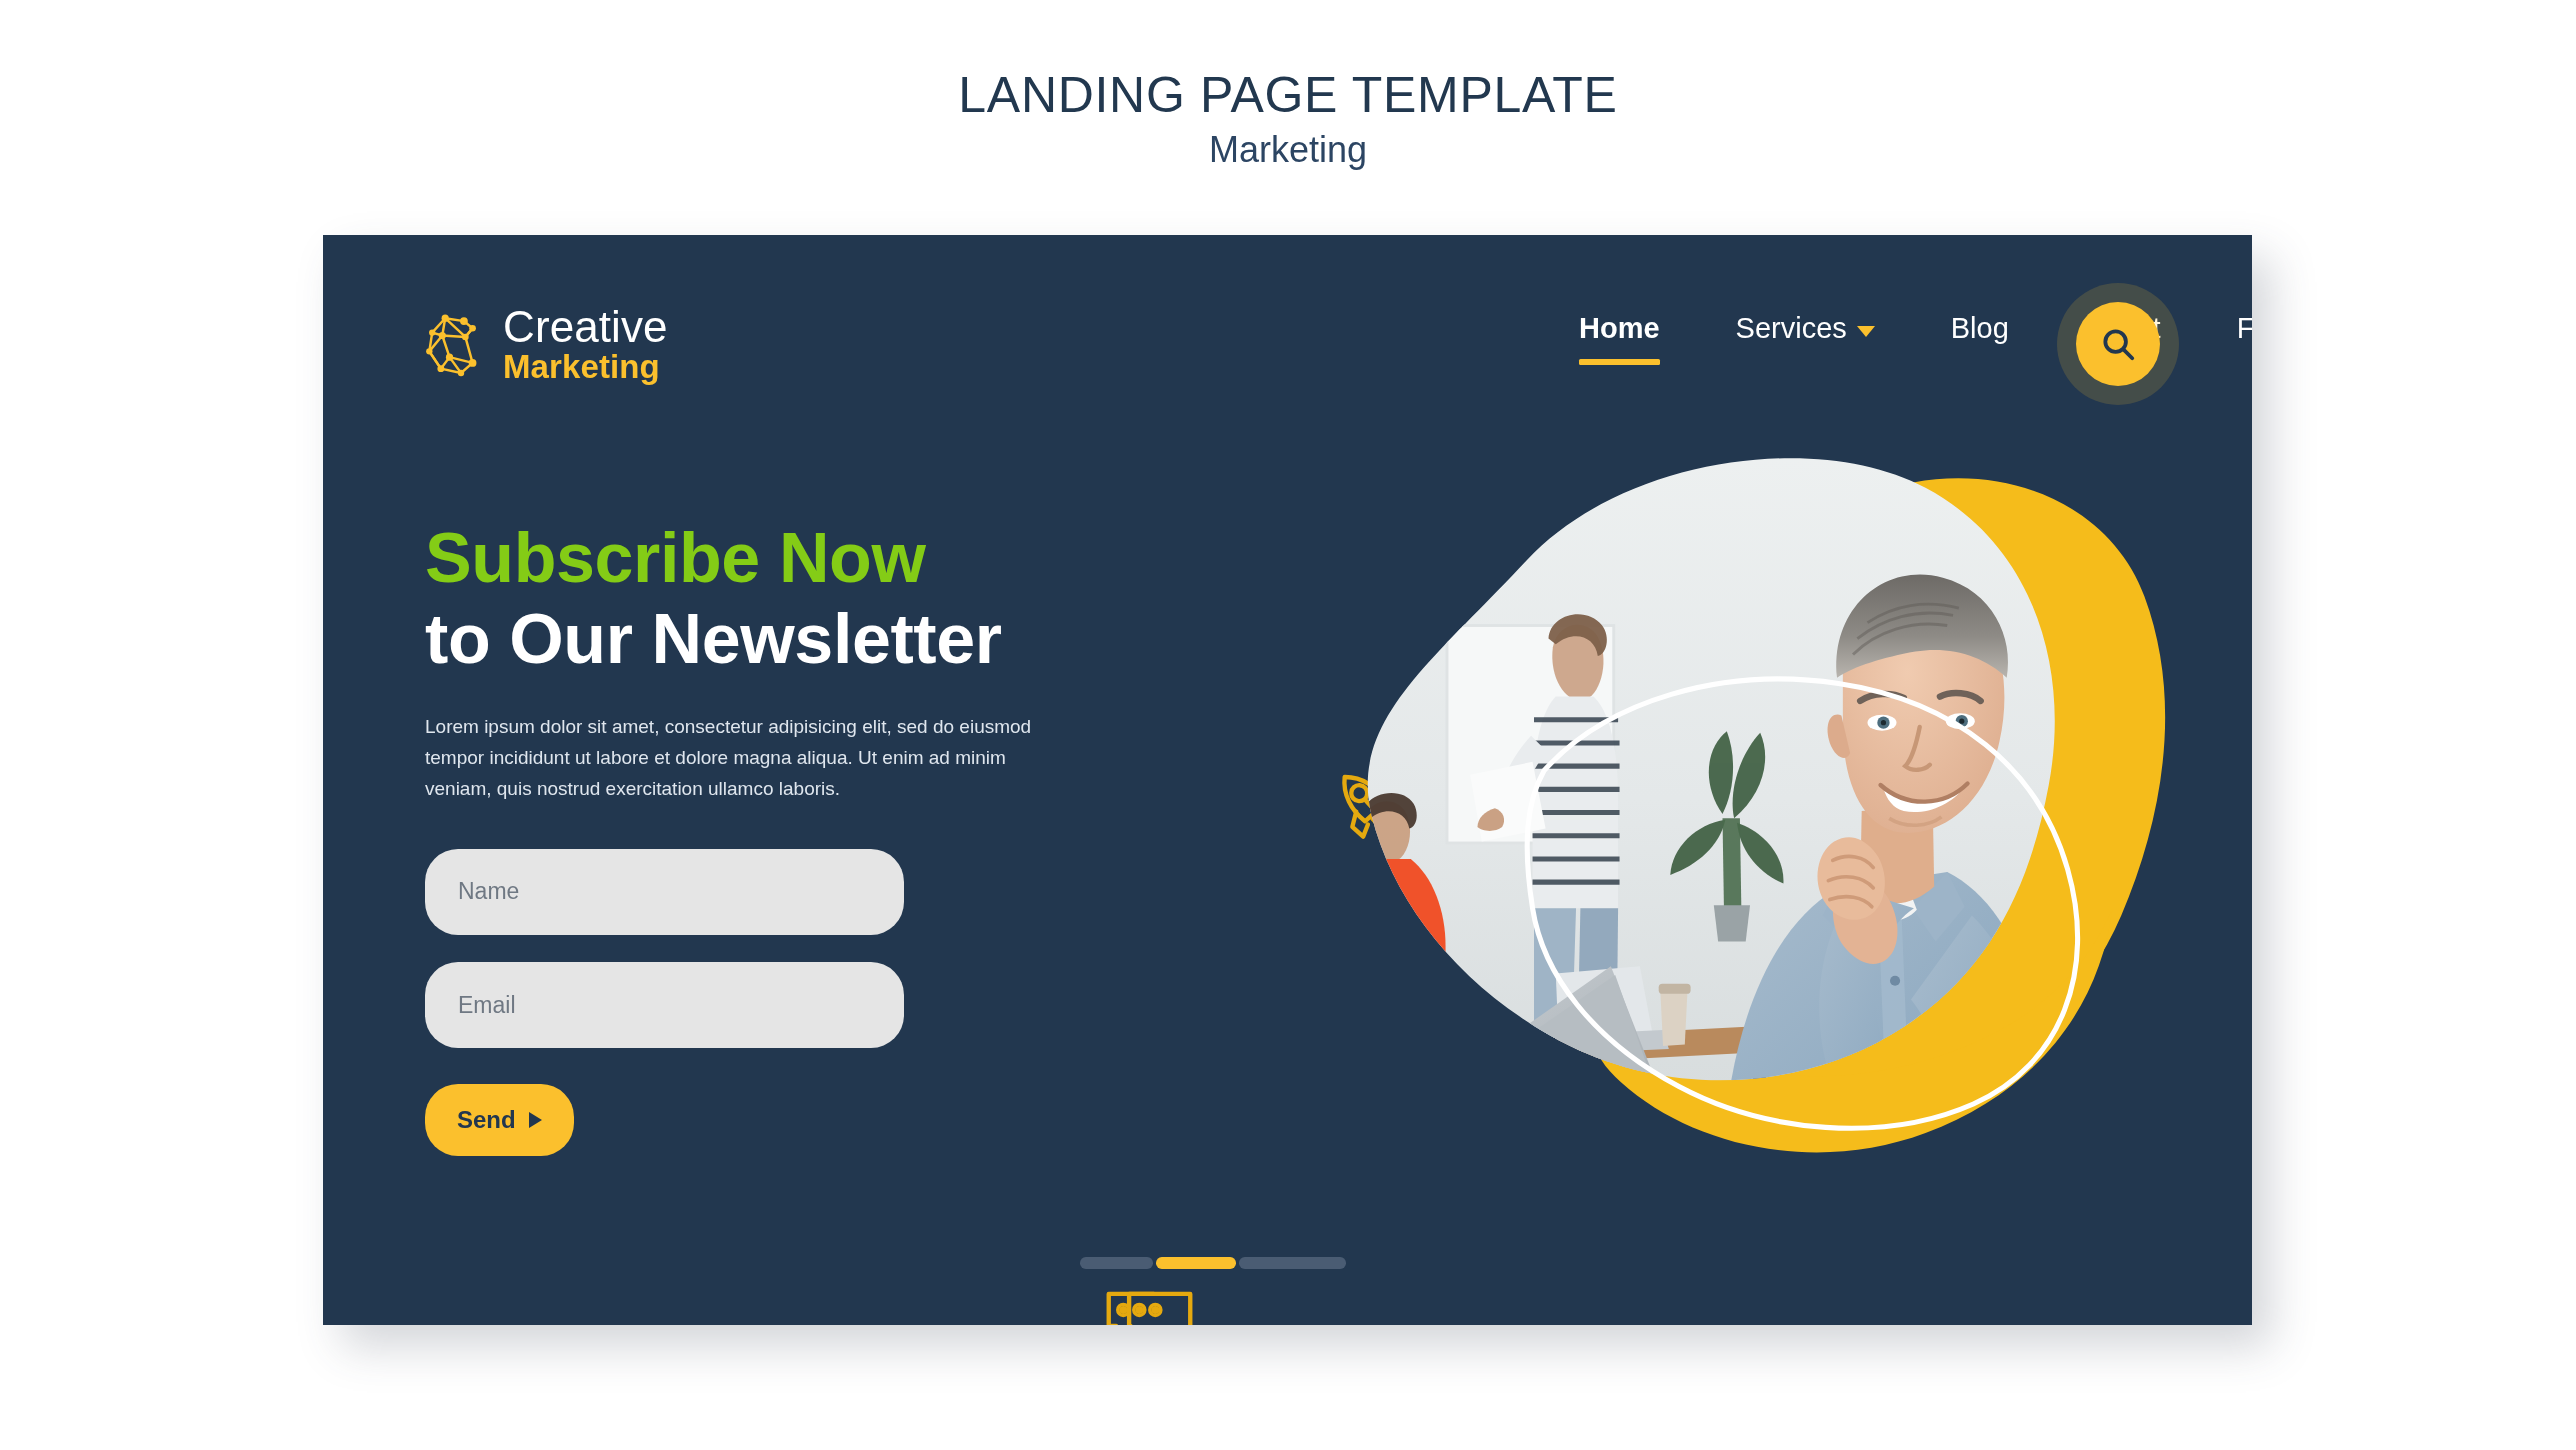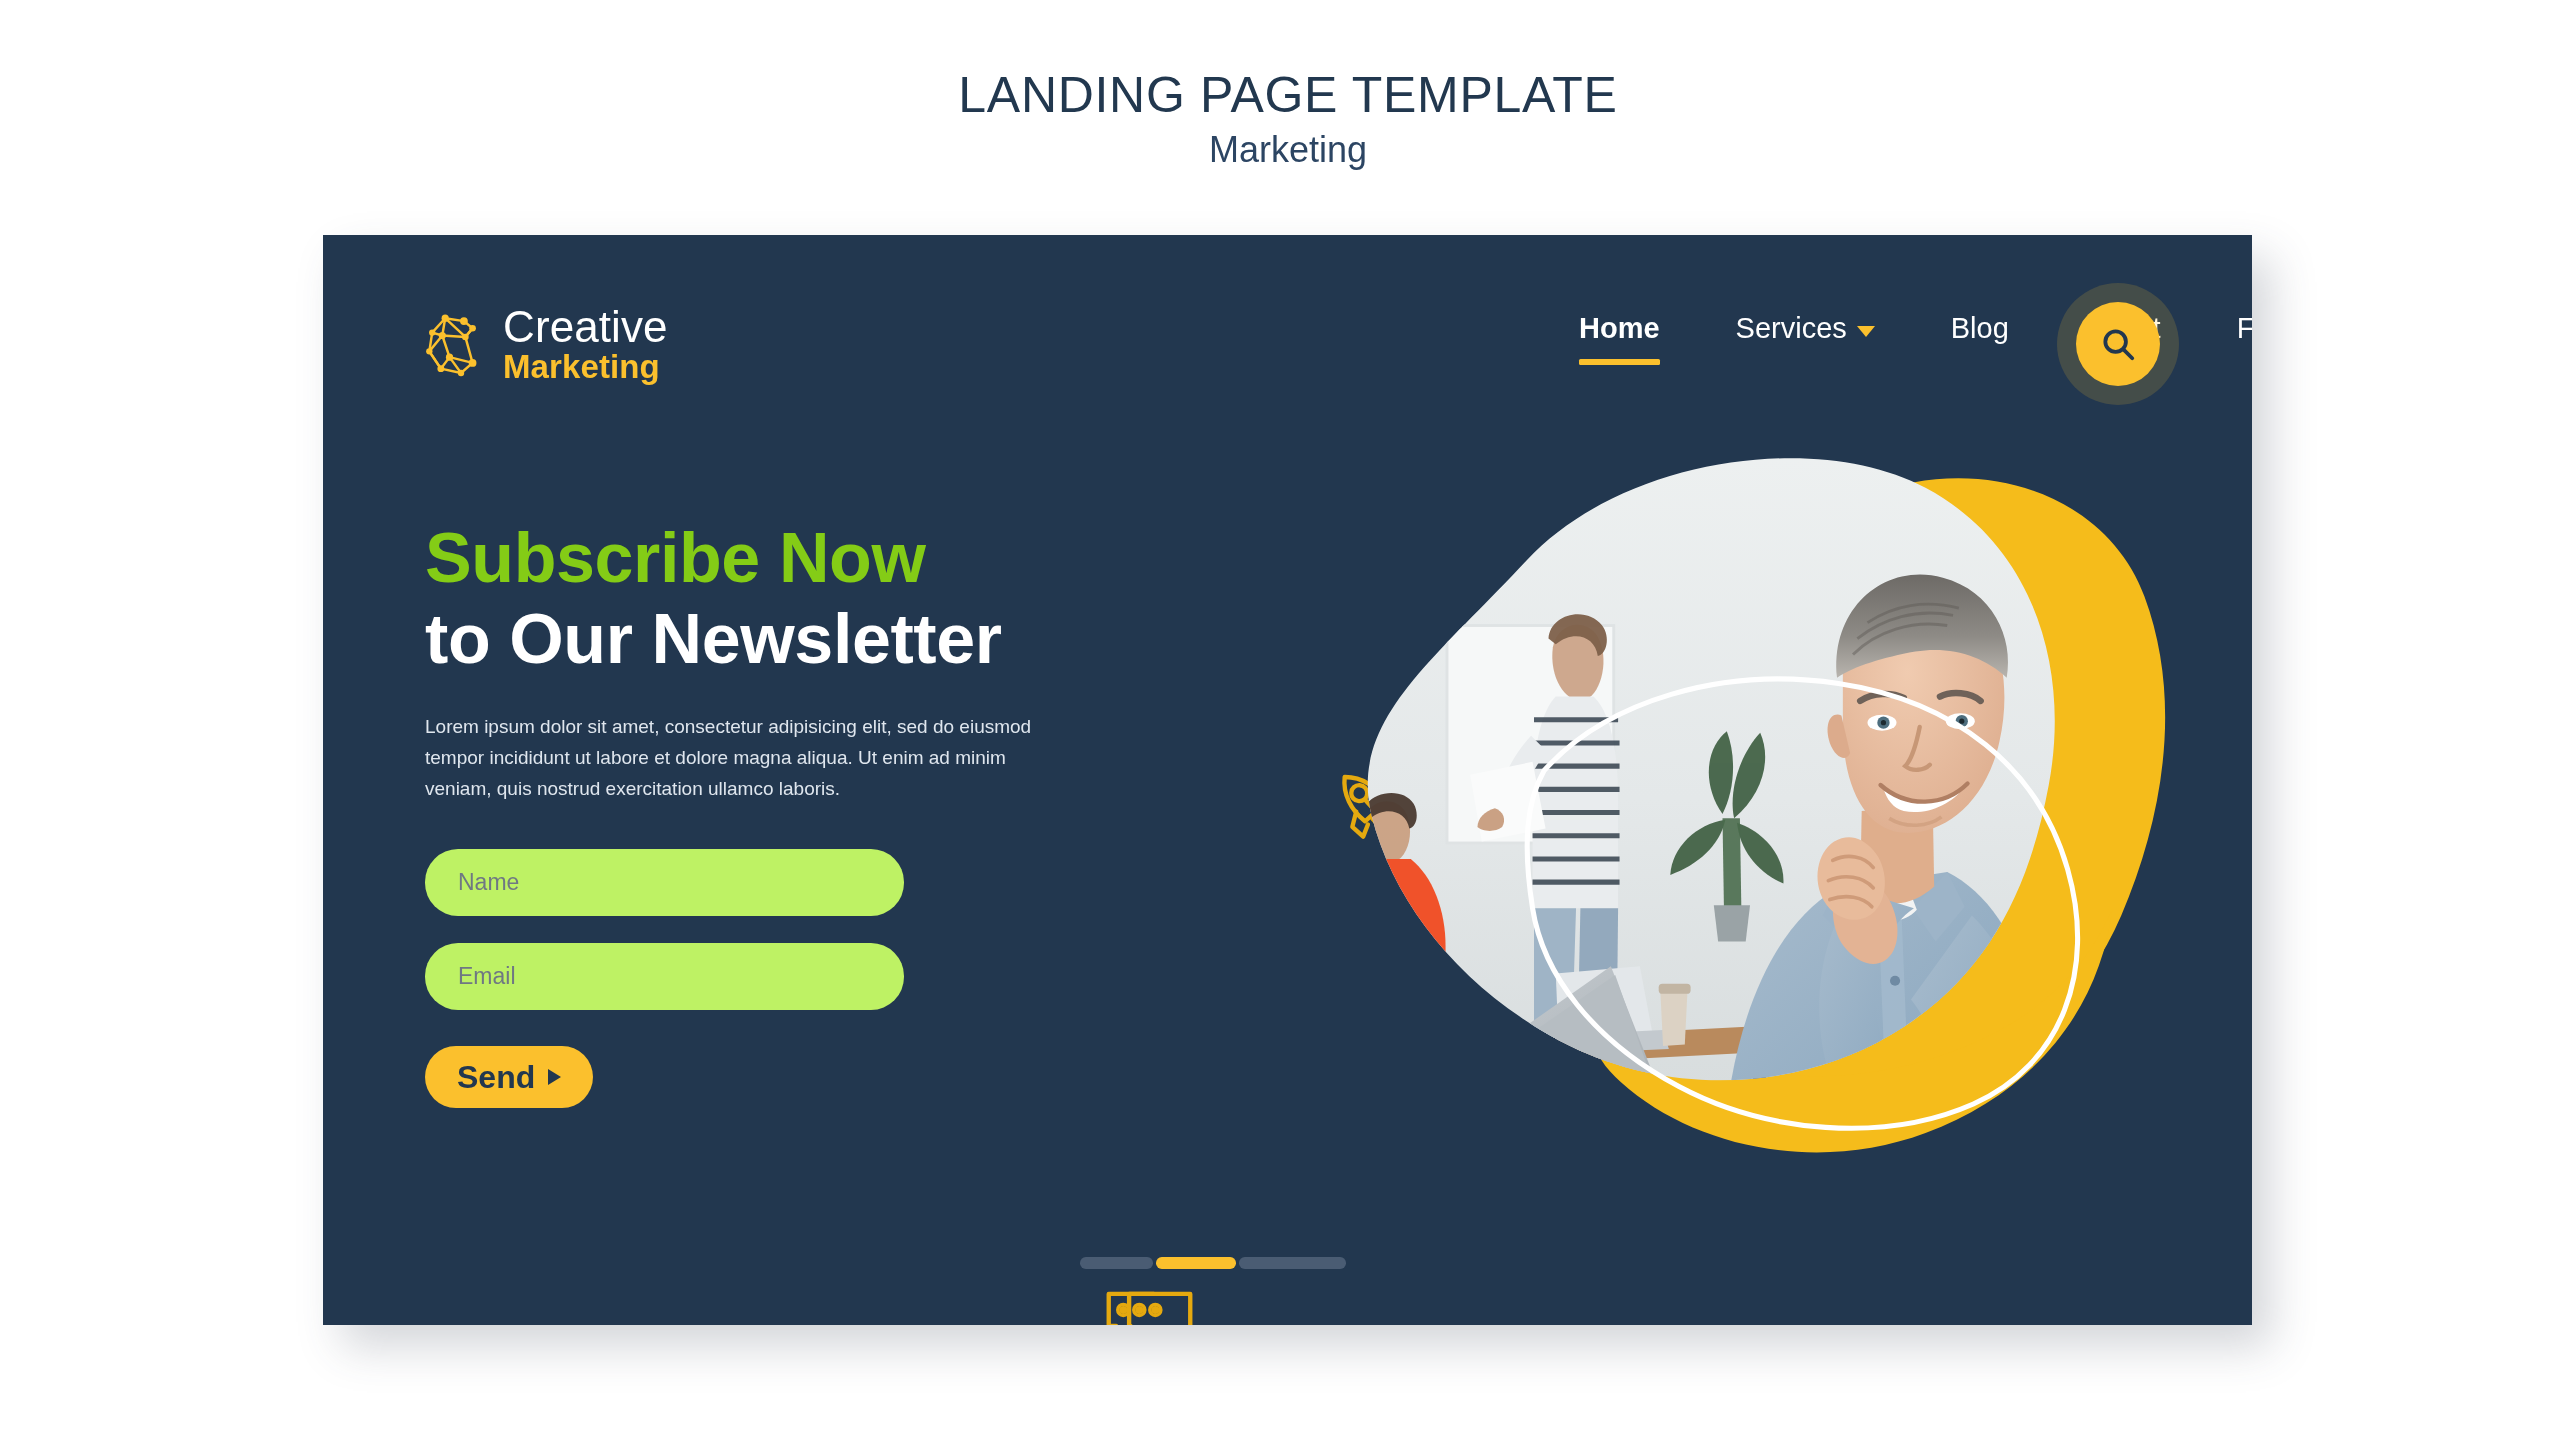--- a/index.html
+++ b/index.html
@@ -163,44 +163,44 @@
     margin-top: 32px;
     font-size: 19px;
     line-height: 1.62;
     color: #dfe6ee;
     max-width: 638px;
   }
 
   .form { margin-top: 44px; }
   .field {
     width: 479px;
-    height: 67px;
+    height: 86px;
     border-radius: 33px;
-    background: #bef264;
+    background: #e5e5e5;
     border: none;
     outline: none;
     padding: 0 33px;
     font-family: "Liberation Sans", sans-serif;
     font-size: 23px;
     color: #3e4a57;
     display: block;
   }
   .field::placeholder { color: #6f7883; }
   .field + .field { margin-top: 27.6px; }
 
   .send-btn {
     margin-top: 36px;
-    height: 62px;
+    height: 72px;
     padding: 0 32px;
     border: none;
     border-radius: 33px;
     background: #fbc02d;
     color: #22374f;
     font-family: "Liberation Sans", sans-serif;
-    font-size: 32px;
+    font-size: 24px;
     font-weight: bold;
     display: inline-flex;
     align-items: center;
     gap: 13px;
     cursor: pointer;
   }
   .send-arrow {
     width: 0; height: 0;
     border-top: 8.7px solid transparent;
     border-bottom: 8.7px solid transparent;

